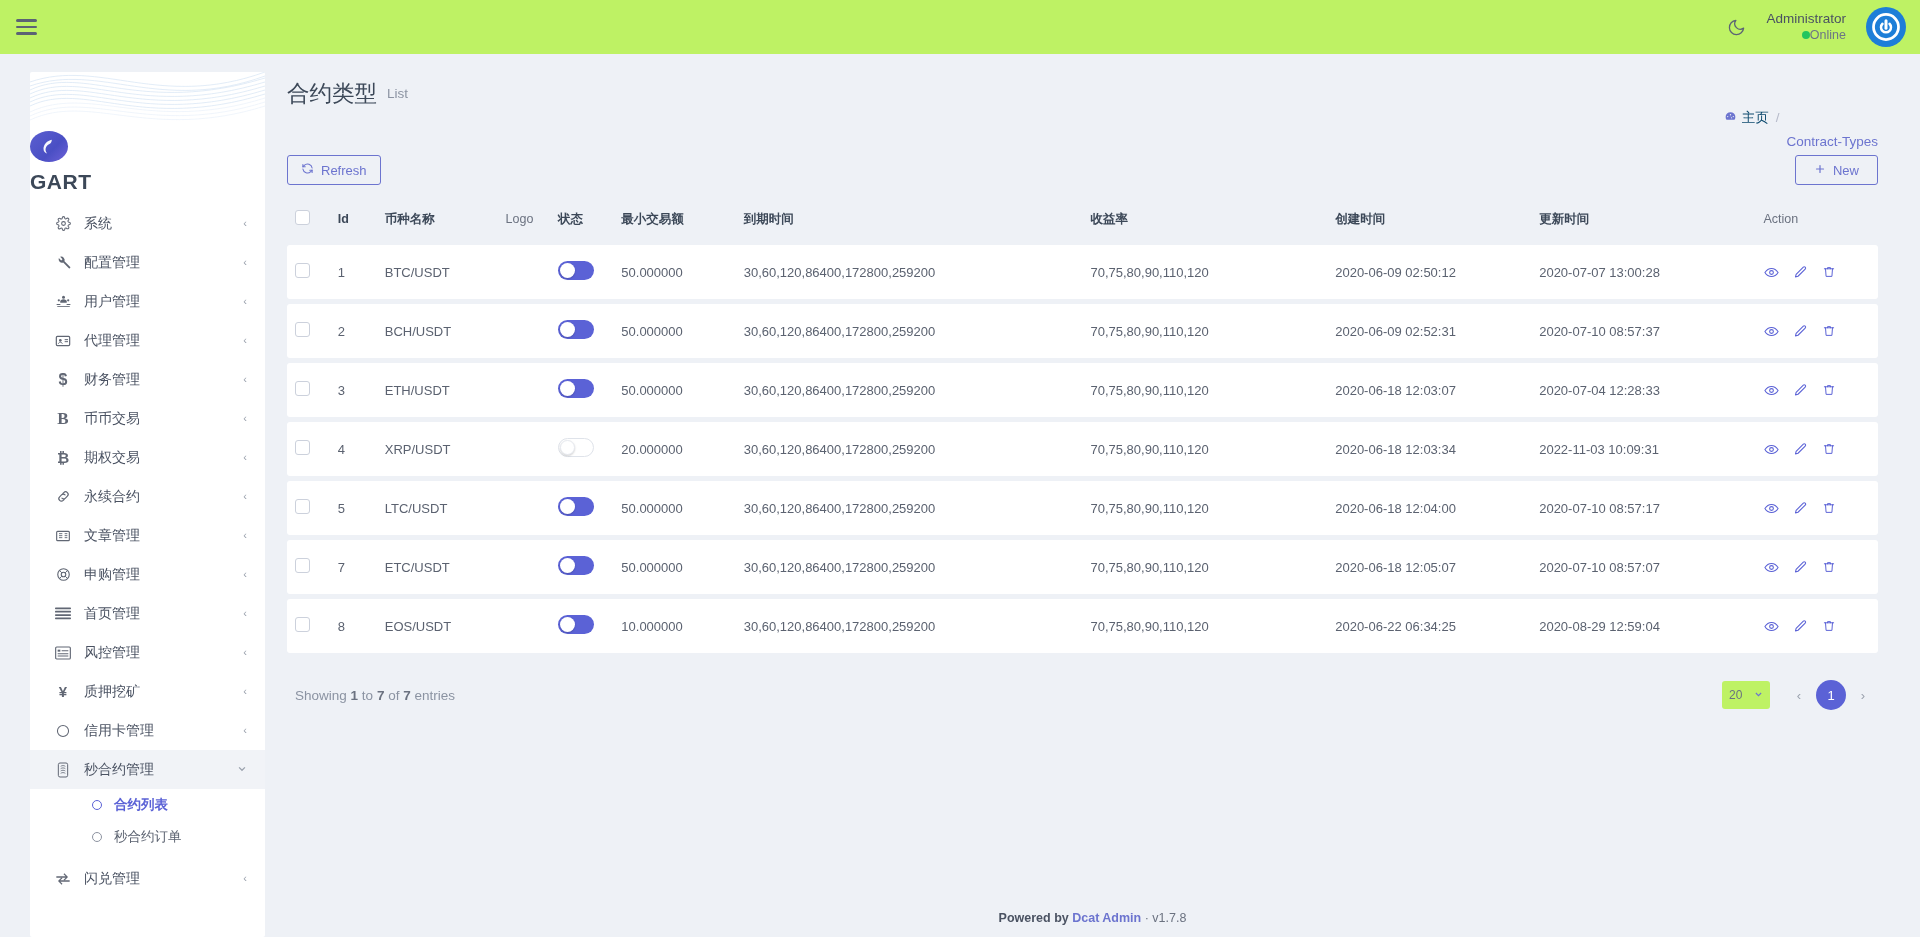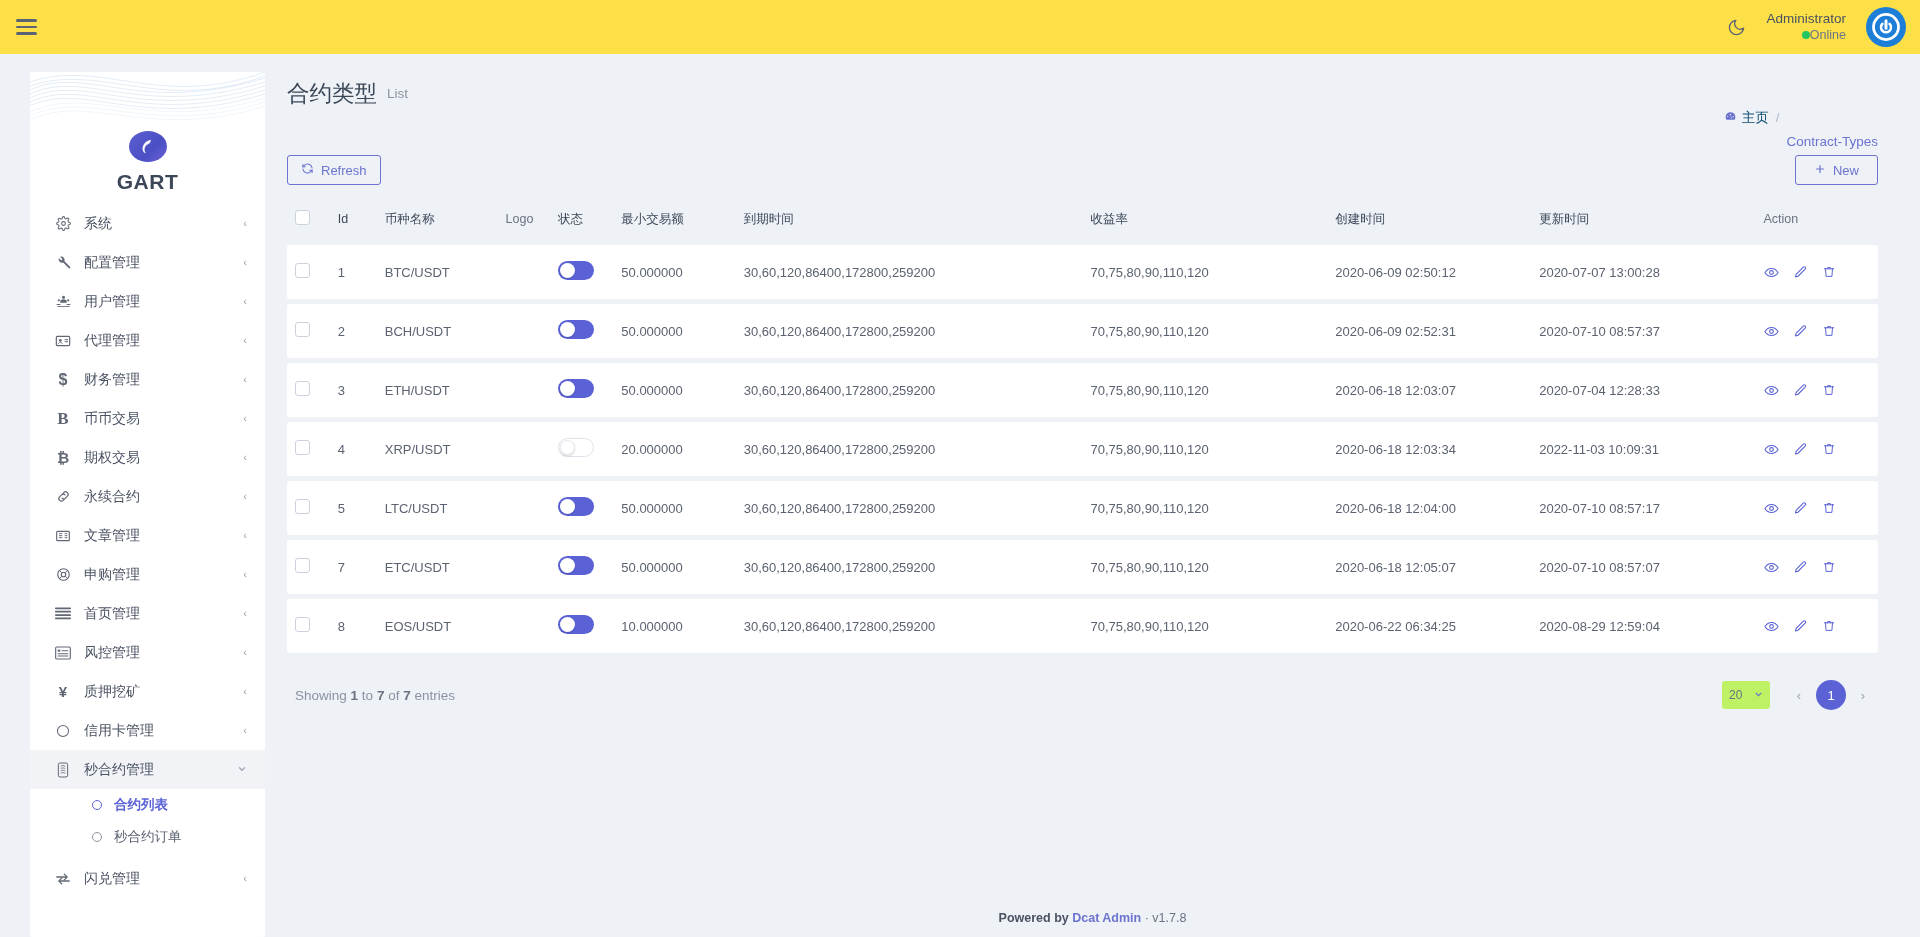--- a/index.html
+++ b/index.html
@@ -7,21 +7,21 @@
     width: 1920px; height: 937px;
     font-family: "Liberation Sans", "DejaVu Sans", sans-serif;
     background: #eef1f6;
     overflow: hidden;
     color: #3c4858;
   }
 
   
   .topbar {
     position: absolute; left: 0; top: 0; width: 1920px; height: 54px;
-    background: #fde047; display: flex; align-items: center;
+    background: #bef264; display: flex; align-items: center;
     z-index: 30;
   }
   .hamburger {
     margin-left: 16px; width: 30px; height: 30px;
     display: flex; flex-direction: column; justify-content: center; gap: 4px;
     cursor: pointer;
   }
   .hamburger i { display:block; height: 2.5px; background: #5b6374; border-radius: 2px; }
   .hamburger i:nth-child(1){ width: 21px; }
   .hamburger i:nth-child(2){ width: 21px; }
@@ -46,21 +46,21 @@
   .sidebar {
     position: absolute; left: 30px; top: 72px; width: 235px;
     bottom: 0;
     background: #fff;
     border-radius: 2px;
     overflow: hidden;
     z-index: 20;
   }
   .brand {
     height: 122px; position: relative; overflow: hidden;
-    display: flex; flex-direction: column; align-items: center; justify-content: flex-start;
+    display: flex; flex-direction: column; justify-content: flex-start;
     padding-top: 59px;
   }
   .brand-wave {
     position: absolute; left:0; top:0; width: 100%; height: 62px;
     overflow: hidden;
   }
   .brand-logo {
     width: 38px; height: 38px; border-radius: 50%;
     background: linear-gradient(135deg,#5b5fd0 0%, #4a4fc4 60%, #6e62d8 100%);
     position: relative; z-index: 2;
@@ -121,21 +121,21 @@
     background: transparent; color: #6c74cf; font-size: 13px;
     display:flex; align-items:center; gap: 7px; padding: 0 13px; cursor:pointer;
     font-family: inherit;
   }
   .btn-new { margin-left: auto; padding: 0 18px; }
 
   
   .table-wrap { padding: 14px 42px 0 22px; }
   table { width: 100%; border-collapse: separate; border-spacing: 0 5px; }
   thead th {
-    font-size: 12.5px; font-weight: 400; color: #3c4858;
+    font-size: 12.5px; font-weight: 700; color: #3c4858;
     text-align: left; padding: 6px 8px 12px 8px; white-space: nowrap;
   }
   thead th.lastcol { font-weight: 400; color: #6b7280; }
   tbody tr { background: #fff; }
   tbody td {
     font-size: 13px; color: #5b6270; padding: 16px 8px;
     white-space: nowrap; vertical-align: middle;
   }
   tbody tr td:first-child { border-radius: 3px 0 0 3px; }
   tbody tr td:last-child  { border-radius: 0 3px 3px 0; }

